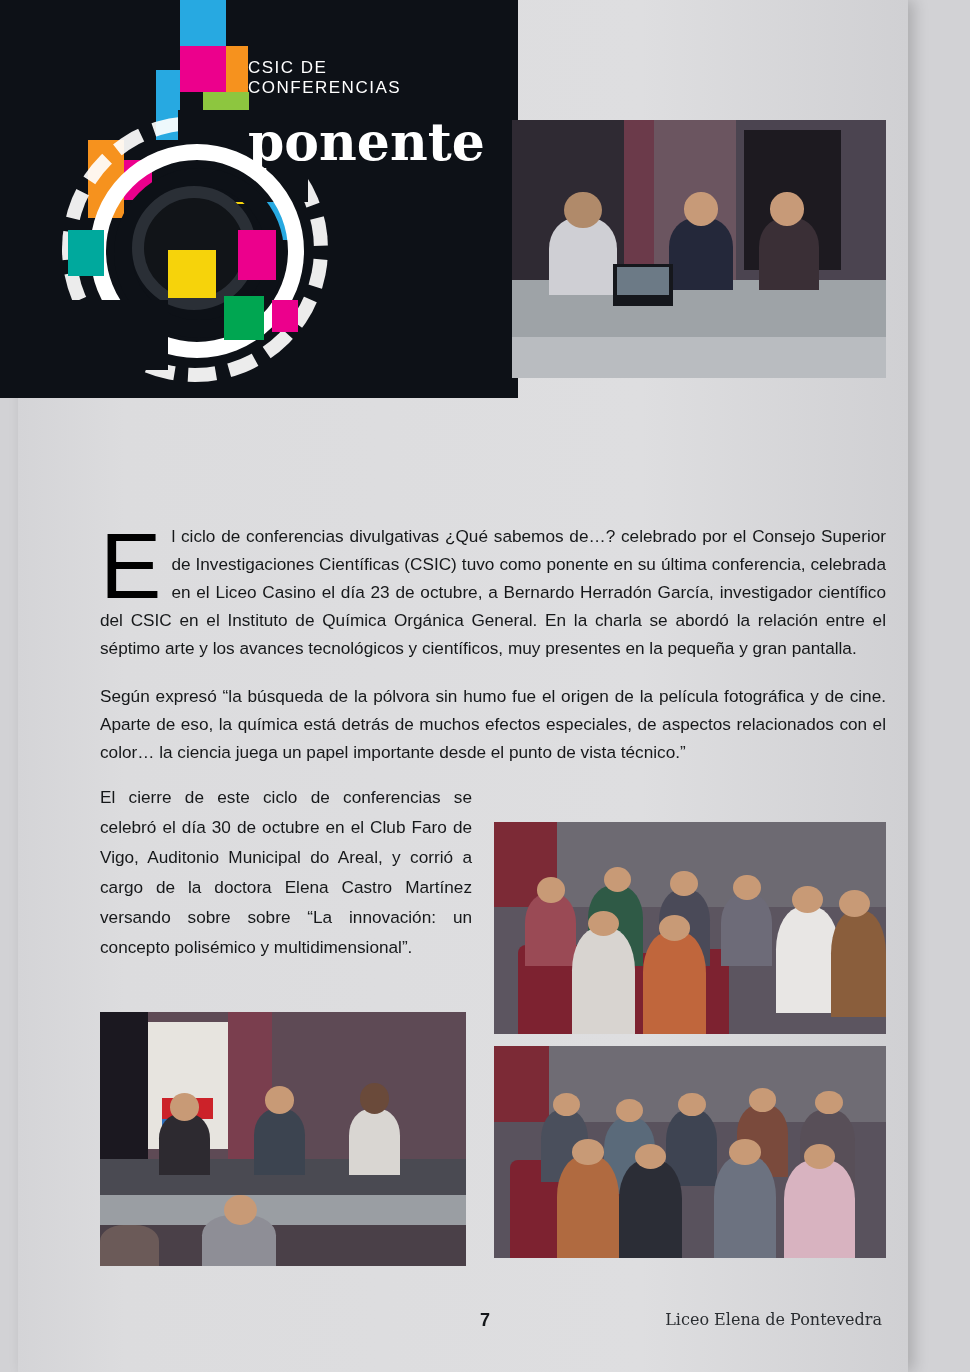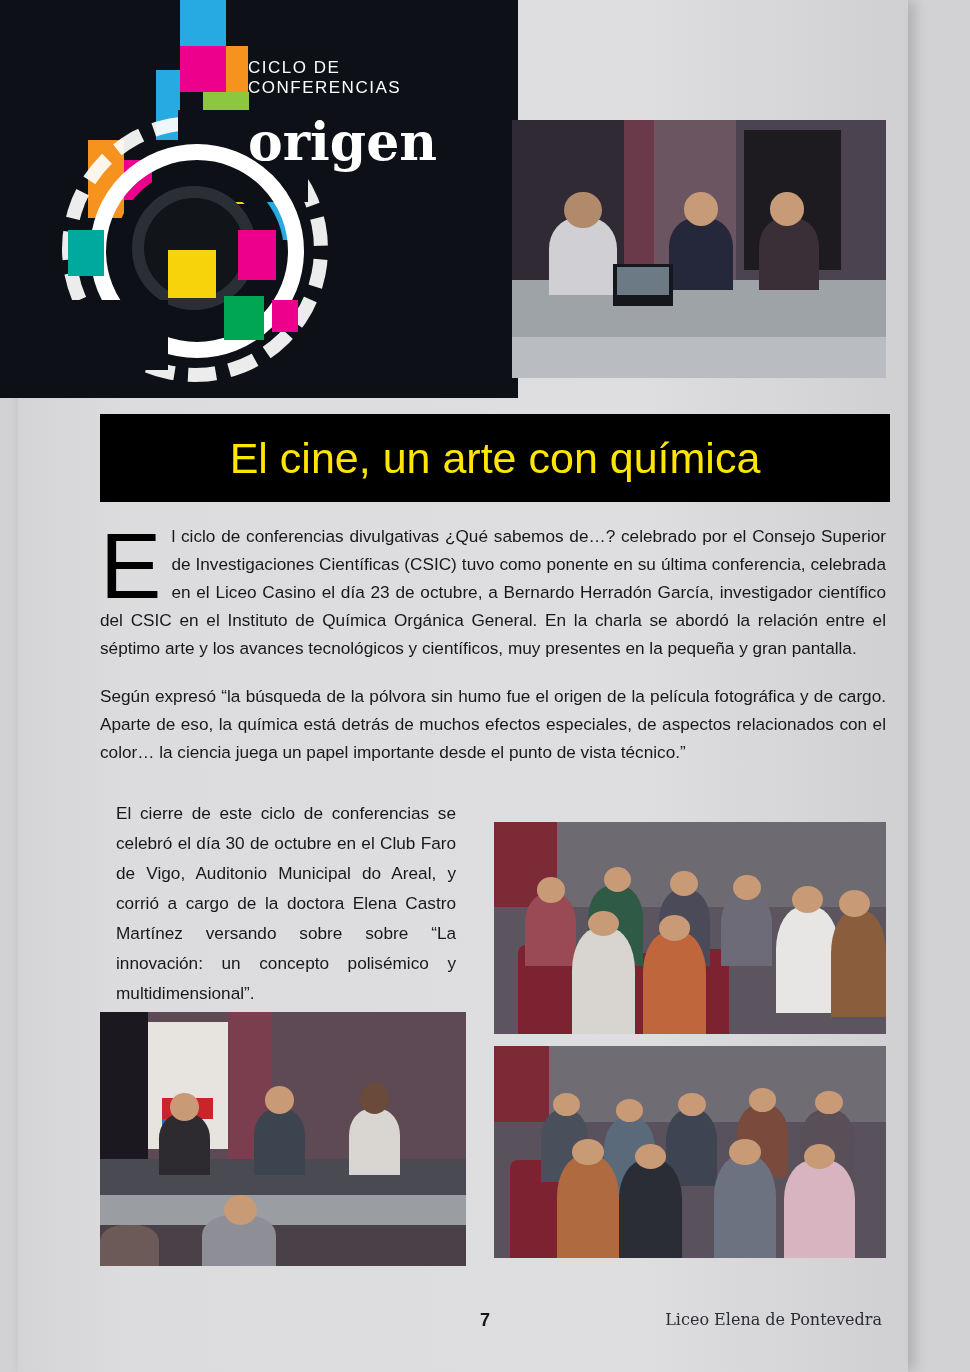--- a/index.html
+++ b/index.html
@@ -187,21 +187,21 @@
     padding: 6px 10px 0 0;
     color: #000;
     font-weight: 400;
   }
   .narrow {
     position: absolute;
     left: 100px; top: 782px;
     width: 372px;
   }
   .narrow p {
-    margin: 16px;
+    margin: 0;
     font-family: "Liberation Sans", sans-serif;
     font-size: 17.2px;
     line-height: 30px;
     color: #16181a;
     text-align: justify;
   }
 
   
   .page-number {
     position: absolute;
@@ -248,25 +248,25 @@
       <div class="sq c10"></div>
         <div class="sq c11"></div>
         <div class="sq c12"></div>
       <div class="sq c13"></div>
         <div class="sq c14"></div>
         <div class="sq c15"></div>
       <div class="ring-notch notch2"></div>
     </div>
     <div class="logo-text">
       <div class="ciclo">
-        <div>CICLO DE</div>
+        <div>CSIC DE</div>
         <div>CONFERENCIAS</div>
       </div>
       <div class="que">
-        <div>origen</div>
+        <div>ponente</div>
       </div>
     </div>
   </div>
 
   <div class="photo" id="photo-top">
     <div class="wall" style="background:#6b5560;"></div>
     <div class="curtain" style="left:0; width:30%; background:#2f2a33;"></div>
     <div class="curtain" style="left:30%; width:8%; background:#6b3a4a;"></div>
     <div class="curtain" style="left:60%; width:40%; background:#4b4450;"></div>
     <div style="position:absolute; left:62%; top:4%; width:26%; height:54%; background:#1d1a20;"></div>
@@ -276,29 +276,26 @@
     <div class="person" style="left:10%; top:38%; width:18%; height:30%; background:#cfcfd4;"></div>
     <div class="head" style="left:14%; top:28%; width:10%; height:14%; background:#b08a6a;"></div>
     <div class="person" style="left:42%; top:38%; width:17%; height:28%; background:#24283a;"></div>
     <div class="head" style="left:46%; top:28%; width:9%; height:13%; background:#c79a78;"></div>
     <div class="person" style="left:66%; top:38%; width:16%; height:28%; background:#3a2f36;"></div>
     <div class="head" style="left:69%; top:28%; width:9%; height:13%; background:#c79a78;"></div>
     <div style="position:absolute; left:27%; top:56%; width:16%; height:16%; background:#15171c;"></div>
     <div style="position:absolute; left:28%; top:57%; width:14%; height:11%; background:#6c7a86;"></div>
   </div>
 
-  <div class="title-bar">
-    <h1>El cine, un arte con química</h1>
-  </div>
 
   <div class="body-col">
     <p class="para dropcap-para">
       <span class="dropcap">E</span><span>l ciclo de conferencias divulgativas ¿Qué sabemos de…? celebrado por el Consejo Superior de Investigaciones Científicas (CSIC) tuvo como ponente en su última conferencia, celebrada en el Liceo Casino el día 23 de octubre, a Bernardo Herradón García, investigador científico del CSIC en el Instituto de Química Orgánica General. En la charla se abordó la relación entre el séptimo arte y los avances tecnológicos y científicos, muy presentes en la pequeña y gran pantalla.</span>
     </p>
-    <p class="para">Según expresó “la búsqueda de la pólvora sin humo fue el origen de la película fotográfica y de cargo. Aparte de eso, la química está detrás de muchos efectos especiales, de aspectos relacionados con el color… la ciencia juega un papel importante desde el punto de vista técnico.”</p>
+    <p class="para">Según expresó “la búsqueda de la pólvora sin humo fue el origen de la película fotográfica y de cine. Aparte de eso, la química está detrás de muchos efectos especiales, de aspectos relacionados con el color… la ciencia juega un papel importante desde el punto de vista técnico.”</p>
   </div>
 
   <div class="narrow">
     <p>El cierre de este ciclo de conferencias se celebró el día 30 de octubre en el Club Faro de Vigo, Auditonio Municipal do Areal, y corrió a cargo de la doctora Elena Castro Martínez versando sobre sobre “La innovación: un concepto polisémico y multidimensional”.</p>
   </div>
 
   <div class="photo" id="photo-audience-1">
     <div class="wall" style="height:40%; background:#6d6a72;"></div>
     <div style="position:absolute; left:0; top:0; width:16%; height:100%; background:#7c2a36;"></div>
     <div style="position:absolute; left:0; top:40%; width:100%; height:60%; background:#5c5560;"></div>

